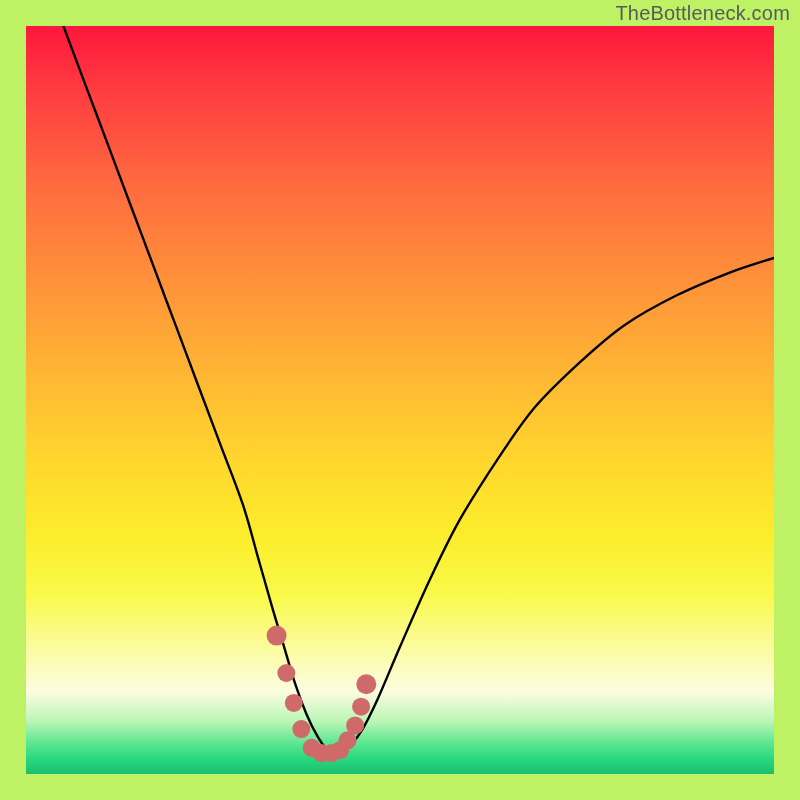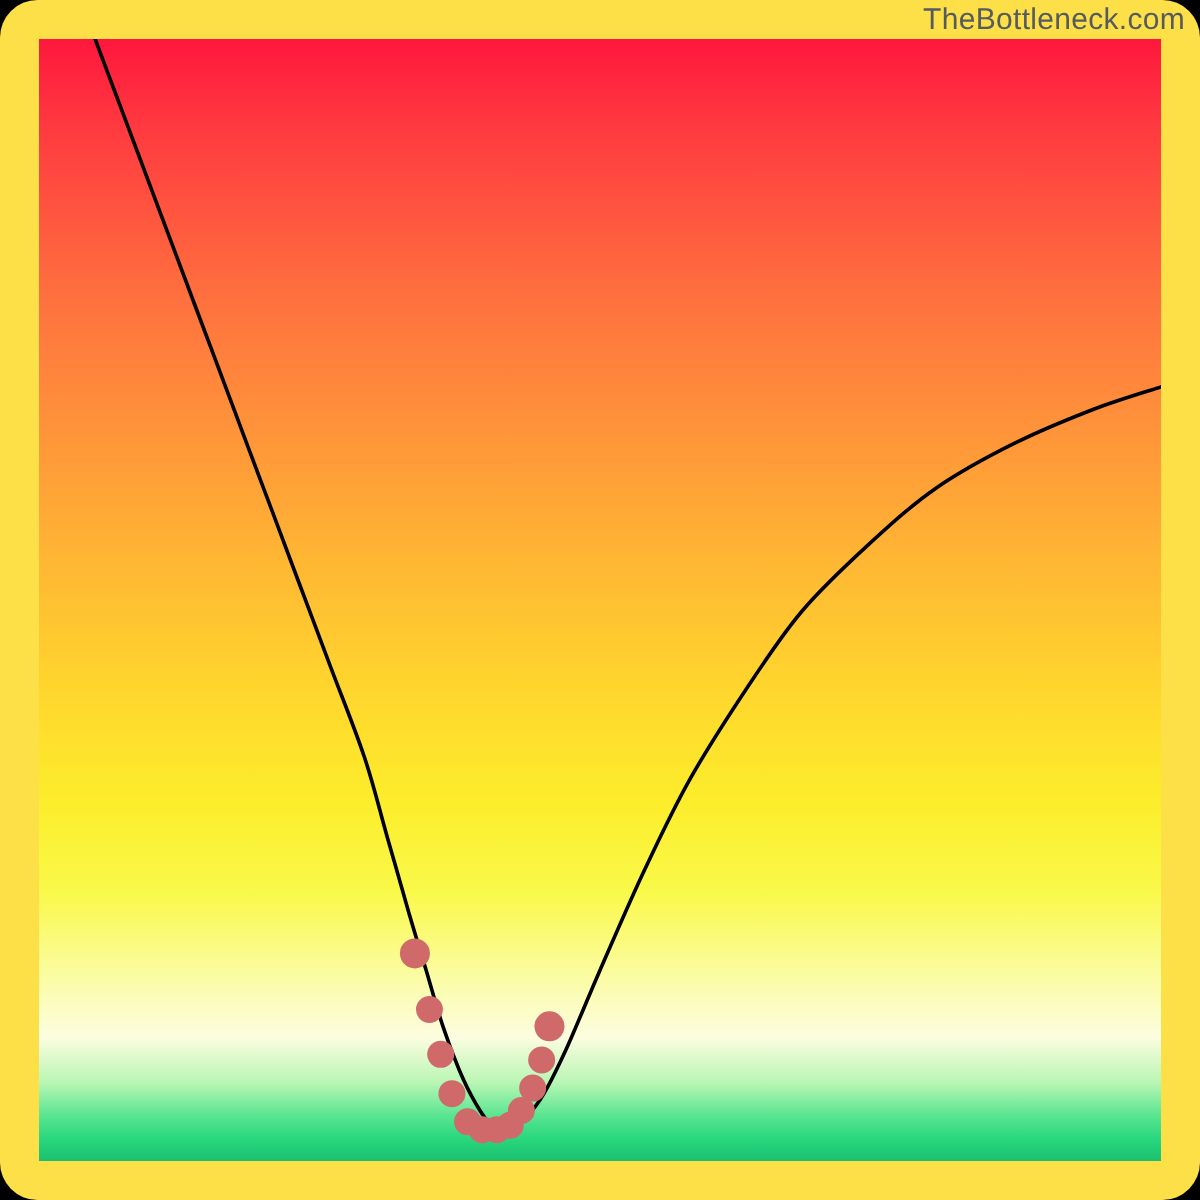--- a/index.html
+++ b/index.html
@@ -8,22 +8,21 @@
     width: 800px;
     height: 800px;
     overflow: hidden;
     background: #000;
     font-family: Arial, Helvetica, sans-serif;
   }
   .frame {
     position: absolute;
     left: 0; top: 0;
     width: 800px; height: 800px;
-    background: #fde047;
-    border-radius: 25px;
+    background: #bef264;
   }
   .plot {
     position: absolute;
     left: 26px;
     top: 26px;
     width: 748px;
     height: 748px;
     overflow: hidden;
   }
   .gradient {

